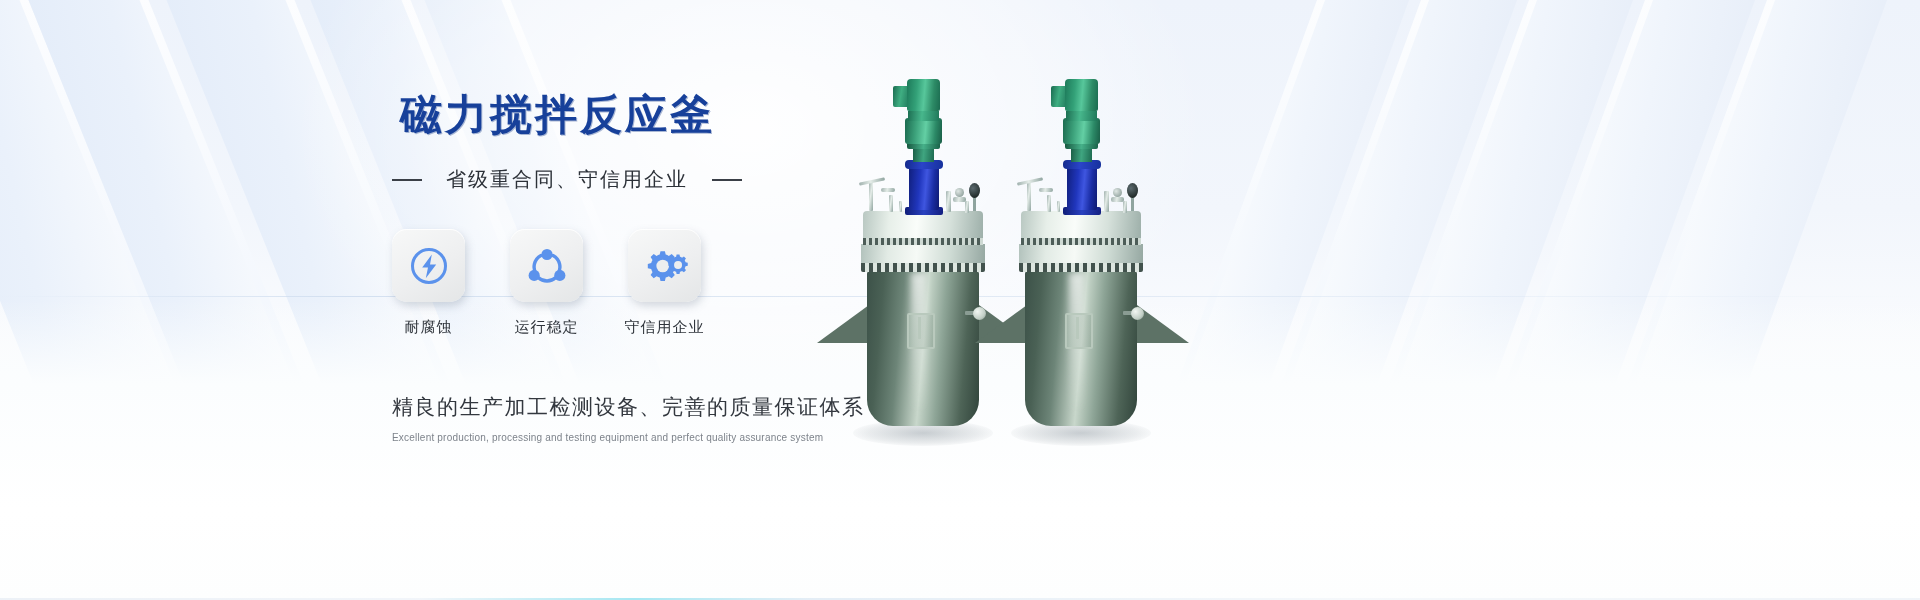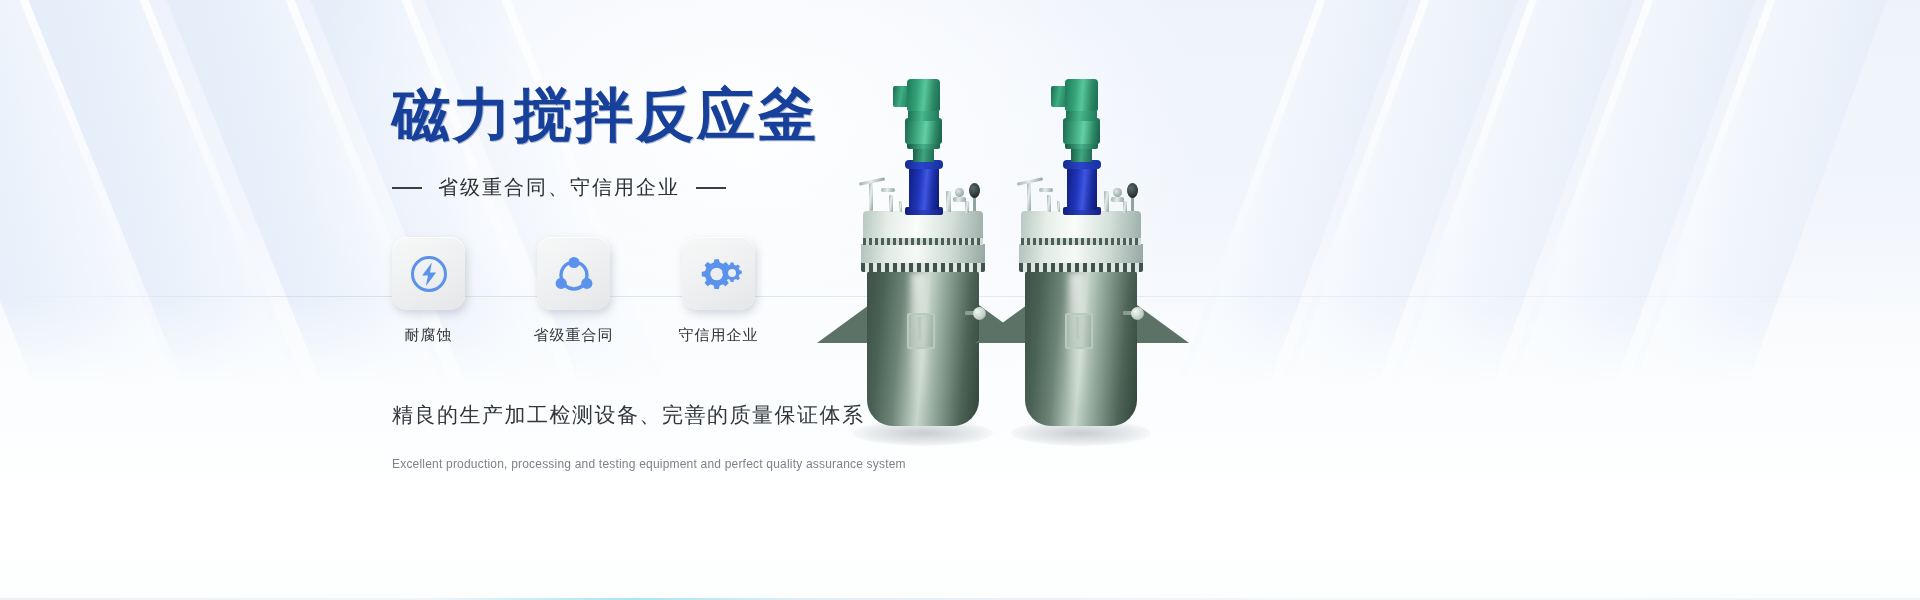--- a/index.html
+++ b/index.html
@@ -64,58 +64,58 @@
     position:absolute;left:0;right:0;bottom:0;height:2px;
     background:linear-gradient(90deg,#dfe7f1 0%,#e8eef6 22%,#5fd5e8 33%,#cfe0ef 42%,#eef3f8 70%,#e5ecf4 100%);
     opacity:.55;
   }
 
   
   .content{position:absolute;left:392px;top:86px;width:520px;}
 
   .headline{
     font-family:"Liberation Sans","DejaVu Sans",sans-serif;
-    font-size:58px;line-height:1;font-weight:bold;
+    font-size:42px;line-height:1;font-weight:bold;
     letter-spacing:3px;
     color:#17409a;
     text-shadow:1px 1px 0 rgba(18,54,134,.35);
-    margin:0;
+    margin:8px;
     white-space:nowrap;
   }
 
   .sub-row{
-    display:flex;align-items:center;gap:16px;
+    display:flex;align-items:center;gap:24px;
     margin-top:30px;
   }
   .dash{display:block;width:30px;height:2px;background:#3a3f47;}
   .sub-text{
     font-size:20px;color:#2c3138;letter-spacing:2px;white-space:nowrap;
   }
 
   
-  .features{display:flex;gap:72px;margin-top:36px;}
+  .features{display:flex;gap:45px;margin-top:36px;}
   .feature{width:73px;display:flex;flex-direction:column;align-items:center;}
   .tile{
     width:73px;height:73px;border-radius:15px;
     background:linear-gradient(150deg,#f7f8f8 0%,#eeeff0 55%,#e4e6e7 100%);
     box-shadow:2px 4px 9px rgba(120,133,150,.30), inset 0 1px 0 rgba(255,255,255,.9);
     display:flex;align-items:center;justify-content:center;
   }
   .feat-label{
     margin-top:16px;font-size:15px;color:#2f343b;letter-spacing:1px;white-space:nowrap;
   }
 
   
   .slogan{
     margin-top:56px;
     font-size:21px;color:#33383f;letter-spacing:1.5px;white-space:nowrap;
   }
   .slogan-en{
-    margin-top:28px;
-    font-size:12px;color:#7d838b;letter-spacing:.2px;white-space:nowrap;
+    margin-top:11px;
+    font-size:10px;color:#7d838b;letter-spacing:.2px;white-space:nowrap;
   }
 
   
   .reactors{position:absolute;left:845px;top:55px;width:340px;height:385px;}
   .reactor{position:absolute;top:0;width:155px;height:385px;}
   .reactor.a{left:0;}
   .reactor.b{left:158px;}
 
   .rx-shadow{
     position:absolute;left:8px;bottom:-6px;width:140px;height:26px;border-radius:50%;
@@ -391,21 +391,21 @@
         <div class="tile">
           <svg width="44" height="44" viewBox="0 0 44 44">
             <path d="M11.5 30.5 A13 13 0 0 1 16.0 11.5" fill="none" stroke="#5b92ec" stroke-width="3.4" stroke-linecap="round"></path>
             <path d="M28.0 11.5 A13 13 0 0 1 32.5 30.5" fill="none" stroke="#5b92ec" stroke-width="3.4" stroke-linecap="round"></path>
             <path d="M13.2 33.6 A13 13 0 0 0 30.8 33.6" fill="none" stroke="#5b92ec" stroke-width="3.4" stroke-linecap="round"></path>
             <circle cx="22" cy="10.5" r="5.6" fill="#5b92ec"></circle>
             <circle cx="9.2" cy="31.4" r="5.6" fill="#5b92ec"></circle>
             <circle cx="34.8" cy="31.4" r="5.6" fill="#5b92ec"></circle>
           </svg>
         </div>
-        <span class="feat-label">省级重合同</span>
+        <span class="feat-label">运行稳定</span>
       </div>
 
       <div class="feature">
         <div class="tile">
           <svg width="46" height="42" viewBox="0 0 46 42">
             <g fill="#5b92ec">
               <path d="M18.5 6.2 h4.4 l.8 3.4 a10.8 10.8 0 0 1 3.1 1.3 l2.9-1.9 3.1 3.1 -1.9 2.9 a10.8 10.8 0 0 1 1.3 3.1 l3.4 .8 v4.4 l-3.4 .8 a10.8 10.8 0 0 1 -1.3 3.1 l1.9 2.9 -3.1 3.1 -2.9-1.9 a10.8 10.8 0 0 1 -3.1 1.3 l-.8 3.4 h-4.4 l-.8-3.4 a10.8 10.8 0 0 1 -3.1-1.3 l-2.9 1.9 -3.1-3.1 1.9-2.9 a10.8 10.8 0 0 1 -1.3-3.1 l-3.4-.8 v-4.4 l3.4-.8 a10.8 10.8 0 0 1 1.3-3.1 l-1.9-2.9 3.1-3.1 2.9 1.9 a10.8 10.8 0 0 1 3.1-1.3 Z"></path>
             </g>
             <circle cx="20.7" cy="21" r="6.3" fill="#edeeef"></circle>
             <g fill="#5b92ec">

